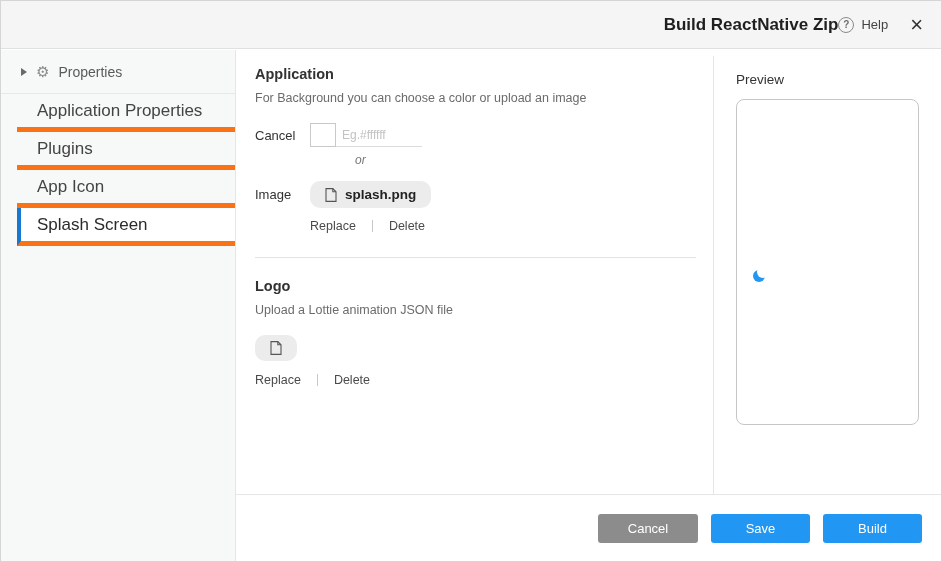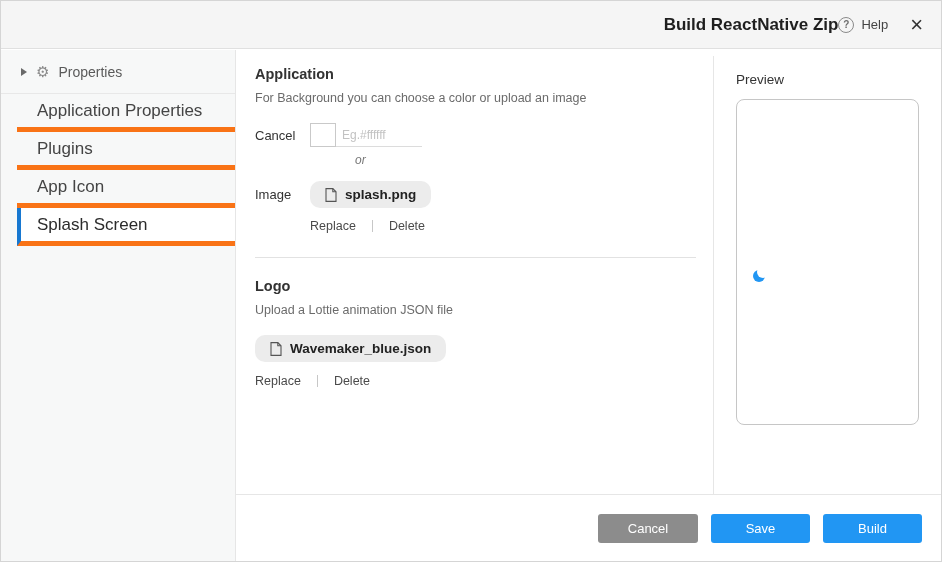--- a/index.html
+++ b/index.html
@@ -181,21 +181,20 @@
     <section>
       <h2>Logo</h2>
       <p class="desc">Upload a Lottie animation JSON file</p>
 
       <div class="row logo-row">
         <span class="file-chip">
           <svg width="12" height="14" viewBox="0 0 12 14">
             <path d="M1 0.6 H7.8 L11 3.8 V13.4 H1 Z" fill="none" stroke="#555" stroke-width="1.1"></path>
             <path d="M7.8 0.6 V3.8 H11" fill="none" stroke="#555" stroke-width="1.1"></path>
           </svg>
-          <span>Wavemaker_blue.json</span>
         </span>
       </div>
 
       <div class="link-row">
         <span class="link">Replace</span>
         <span class="link-sep"></span>
         <span class="link">Delete</span>
       </div>
     </section>
 

